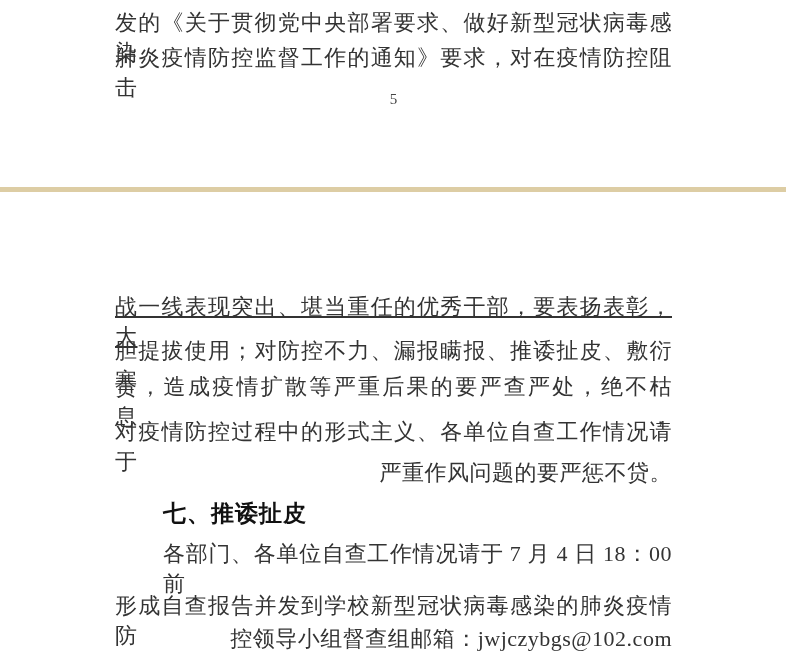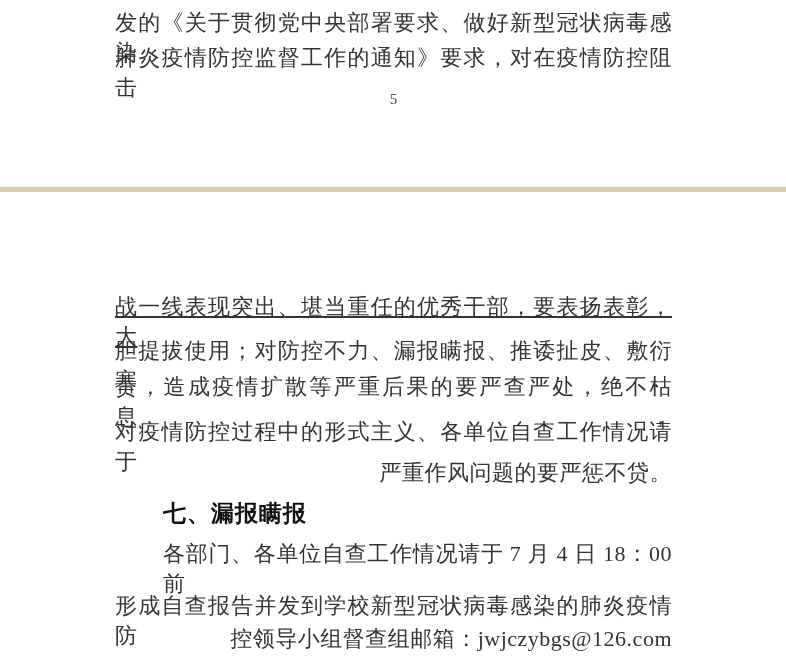--- a/index.html
+++ b/index.html
@@ -93,20 +93,20 @@
 
   <div class="page-divider" style="background: rgb(221, 205, 164);"></div>
 
   <div class="page-section">
     <div class="doc-line just p2-a0">战一线表现突出、堪当重任的优秀干部，要表扬表彰，大</div>
     <div class="doc-line just p2-a1">胆提拔使用；对防控不力、漏报瞒报、推诿扯皮、敷衍塞</div>
     <div class="doc-line just p2-a2">责，造成疫情扩散等严重后果的要严查严处，绝不枯息，</div>
     <div class="doc-line just p2-a3">对疫情防控过程中的形式主义、各单位自查工作情况请于</div>
     <div class="doc-line left p2-a4">严重作风问题的要严惩不贷。</div>
 
-    <div class="section-heading">七、漏报瞒报</div>
+    <div class="section-heading">七、推诿扯皮</div>
 
     <div class="doc-line just indent p2-b0">各部门、各单位自查工作情况请于 7 月 4 日 18：00 前</div>
     <div class="doc-line just p2-b1">形成自查报告并发到学校新型冠状病毒感染的肺炎疫情防</div>
-    <div class="doc-line left p2-b2">控领导小组督查组邮箱：jwjczybgs@126.com</div>
+    <div class="doc-line left p2-b2">控领导小组督查组邮箱：jwjczybgs@102.com</div>
   </div>
 
 </div>
 
 </body></html>

